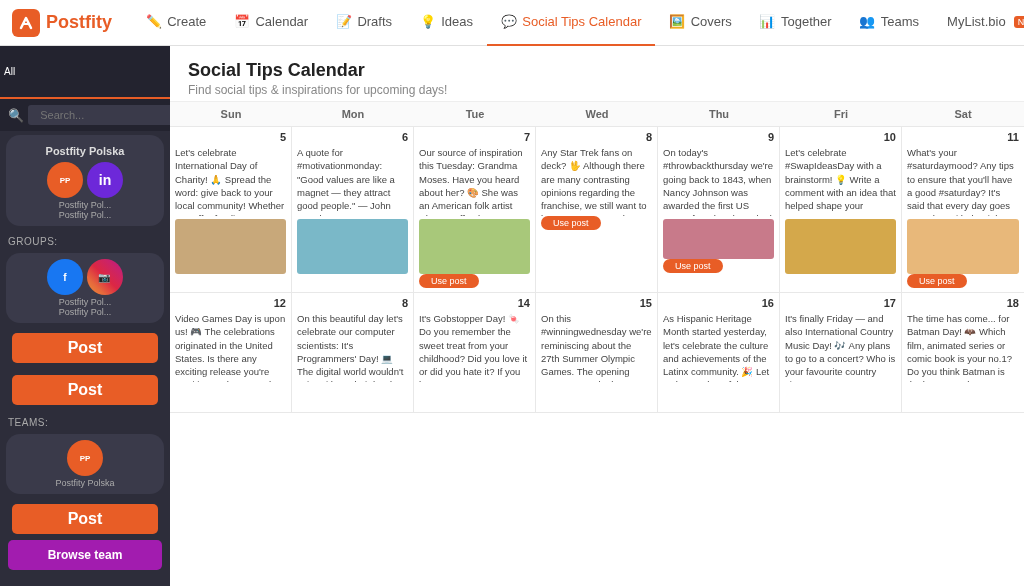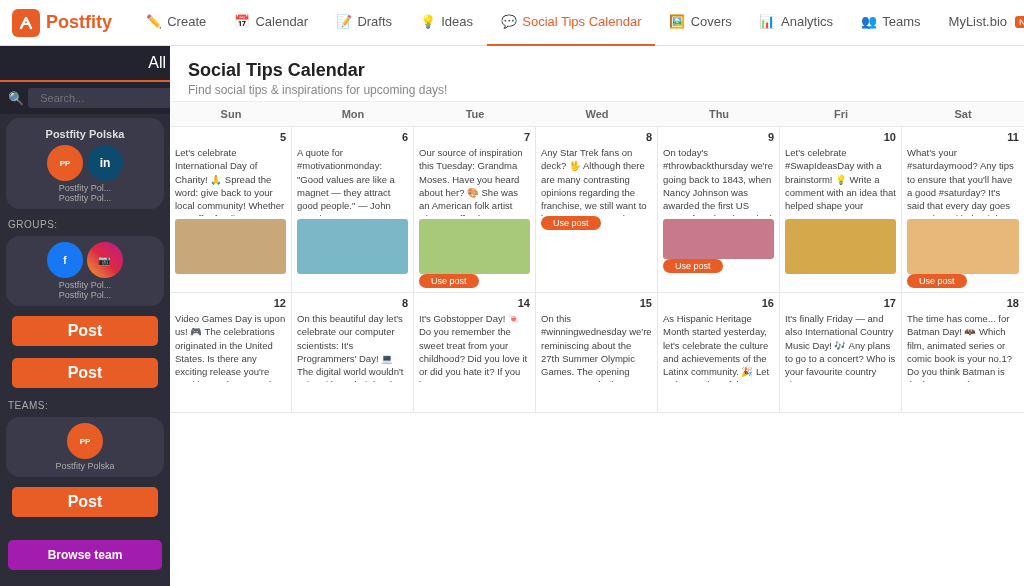--- a/index.html
+++ b/index.html
@@ -14,21 +14,21 @@
     .nav-tab.active { color: #e85d26; border-bottom-color: #e85d26; font-weight: 500; }
     .nav-tab .tab-icon { font-size: 13px; }
     .new-badge { background: #e85d26; color: #fff; font-size: 9px; padding: 1px 4px; border-radius: 3px; margin-left: 3px; vertical-align: top; }
 
     
     .main-layout { display: flex; flex: 1; overflow: hidden; }
 
     
     .sidebar { width: 170px; background: #2d2d3a; display: flex; flex-direction: column; flex-shrink: 0; overflow-y: auto; }
     .sidebar-tab-bar { display: flex; background: #23232f; }
-    .sidebar-tab { flex: 1; text-align: right; padding: 8px 4px; font-size: 16px; color: #aaa; cursor: pointer; }
+    .sidebar-tab { flex: 1; text-align: left; padding: 20px 4px; font-size: 10px; color: #aaa; cursor: pointer; }
     .sidebar-tab.active { color: #fff; border-bottom: 2px solid #e85d26; }
     .sidebar-search-bar { display: flex; align-items: center; gap: 4px; padding: 6px 8px; background: #23232f; }
     .sidebar-search-bar input { flex: 1; background: #3a3a4a; border: none; border-radius: 3px; color: #ccc; padding: 4px 12px; font-size: 11px; outline: none; }
     .sidebar-section-label { color: #aaa; font-size: 10px; padding: 6px 8px 2px; text-transform: uppercase; letter-spacing: 0.5px; }
     .sidebar-profile-card { background: #3a3a4a; margin: 4px 6px; border-radius: 14px; padding: 6px; }
     .sidebar-profile-card .profile-name { color: #ddd; font-size: 11px; font-weight: 600; text-align: center; margin-top: 4px; white-space: nowrap; overflow: hidden; text-overflow: ellipsis; }
     .avatar-mini { width: 36px; height: 36px; border-radius: 50%; background: #e85d26; display: flex; align-items: center; justify-content: center; color: #fff; font-size: 10px; font-weight: 700; position: relative; overflow: hidden; }
     .sidebar-btn { margin: 8px; background: #a21caf; color: #fff; border: none; border-radius: 5px; padding: 8px; font-size: 12px; font-weight: 600; cursor: pointer; text-align: center; }
     .sidebar-post-btn { margin: 3px 6px; background: #e85d26; color: #fff; border: none; border-radius: 5px; padding: 6px 8px; font-size: 16px; font-weight: 600; cursor: pointer; width: calc(100% - 12px); text-align: center; }
 
@@ -88,21 +88,21 @@
     <div class="nav-tab active">
       <span class="tab-icon">💬</span>
       <span>Social Tips Calendar</span>
     </div>
     <div class="nav-tab">
       <span class="tab-icon">🖼️</span>
       <span>Covers</span>
     </div>
     <div class="nav-tab">
       <span class="tab-icon">📊</span>
-      <span>Analytics</span>
+      <span>Together</span>
     </div>
     <div class="nav-tab">
       <span class="tab-icon">👥</span>
       <span>Teams</span>
     </div>
     <div class="nav-tab">
       <span>MyList.bio</span>
       <span class="new-badge">New</span>
     </div>
   </nav>
@@ -118,21 +118,21 @@
     <div class="sidebar-search-bar">
       <span style="color:#aaa;font-size:13px;">🔍</span>
       <input type="text" placeholder="Search..." style="">
 
     </div>
 
     <div class="sidebar-profile-card">
       <div class="profile-name">Postfity Polska</div>
       <div style="display:flex;gap:4px;margin-top:5px;flex-wrap:wrap;justify-content:center;">
         <div class="avatar-mini" style="background:#e85d26;font-size:8px;font-weight:700;">PP</div>
-        <div class="avatar-mini" style="background:#0c4a6e;font-size:12px;">in</div>
+        <div class="avatar-mini" style="background:#6d28d9;font-size:14px;">in</div>
       </div>
       <div style="font-size:9px;color:#aaa;text-align:center;margin-top:2px;white-space:nowrap;overflow:hidden;text-overflow:ellipsis;">Postfity Pol...</div>
       <div style="font-size:9px;color:#aaa;text-align:center;white-space:nowrap;overflow:hidden;text-overflow:ellipsis;">Postfity Pol...</div>
     </div>
 
     <div class="sidebar-section-label">Groups:</div>
 
     <div class="sidebar-profile-card">
       <div style="display:flex;gap:4px;flex-wrap:wrap;justify-content:center;">
         <div class="avatar-mini" style="background:#1877f2;font-size:10px;">f</div>

